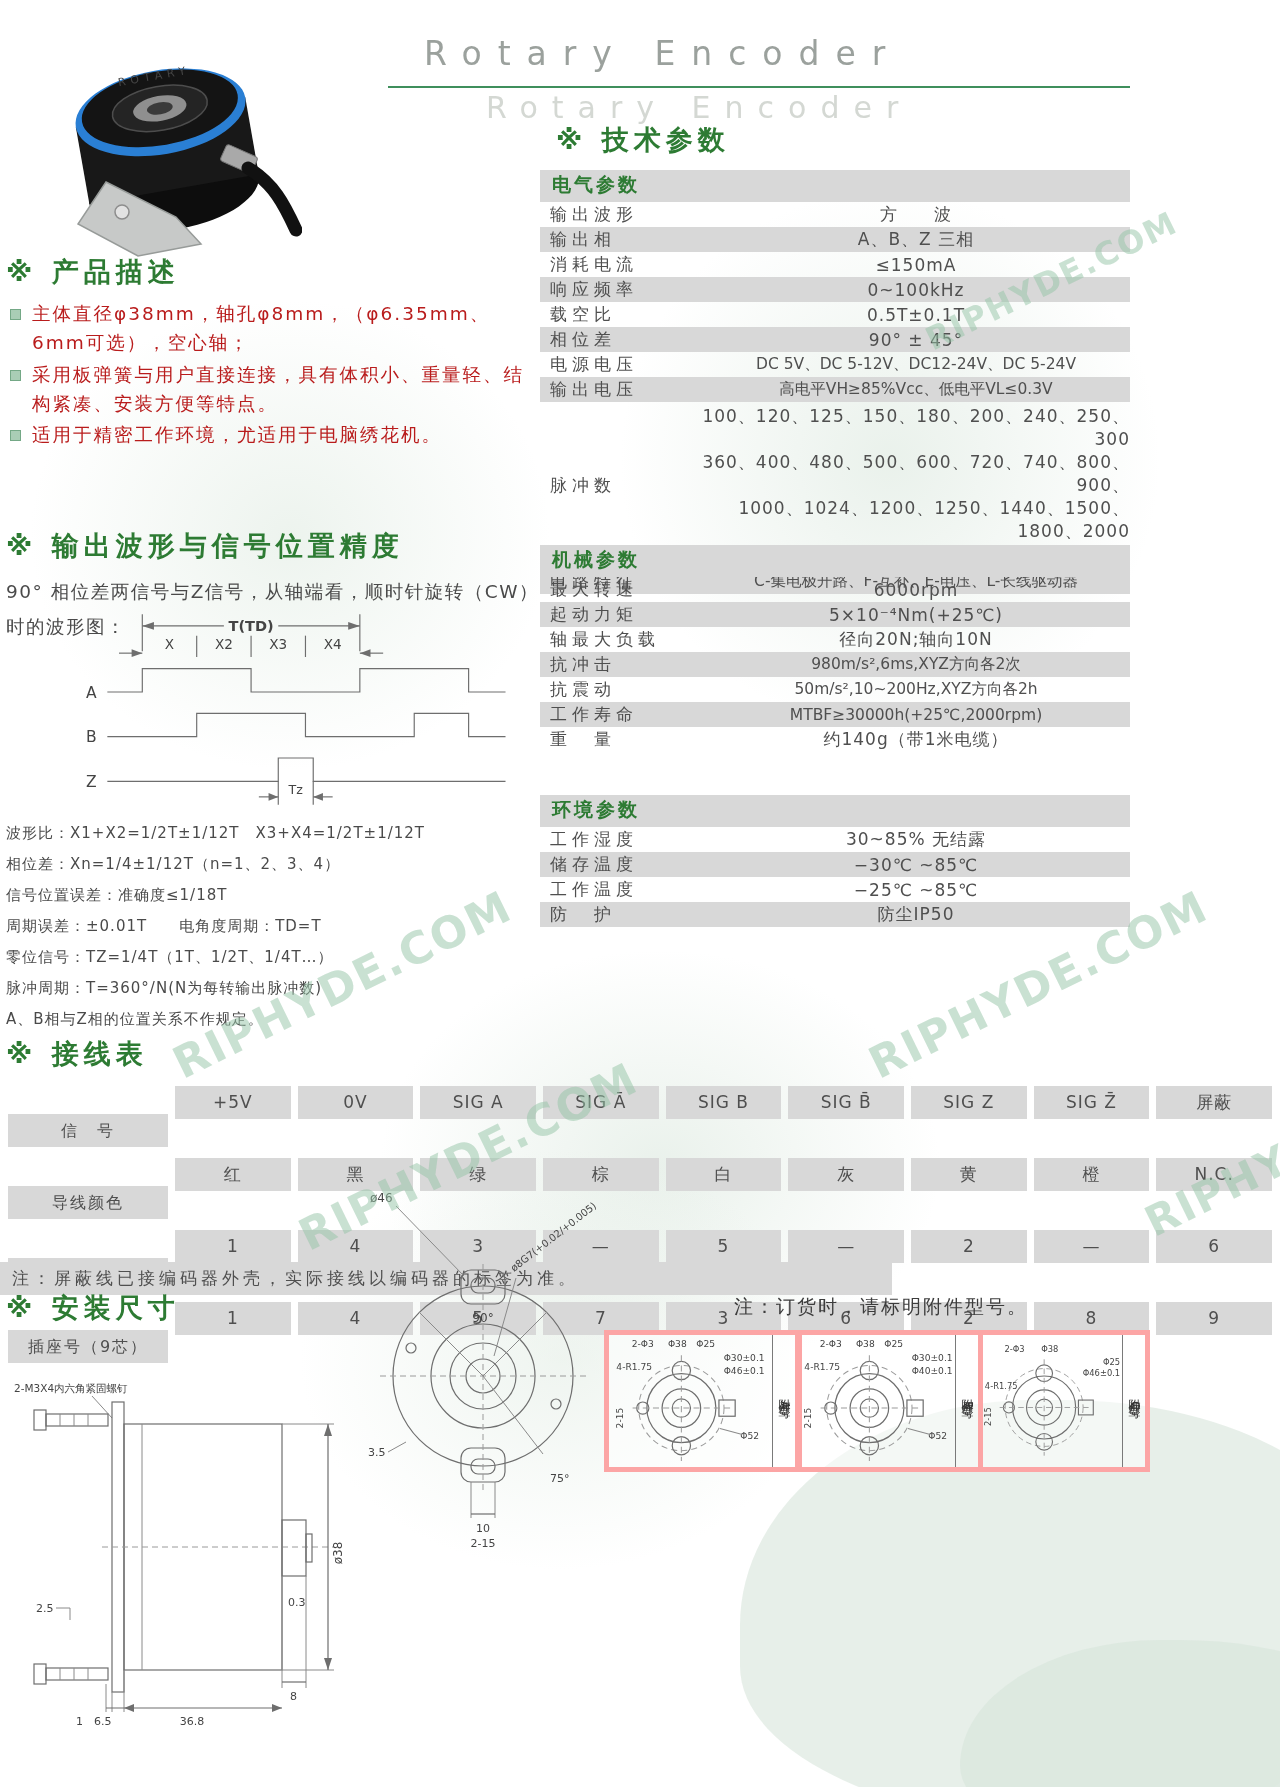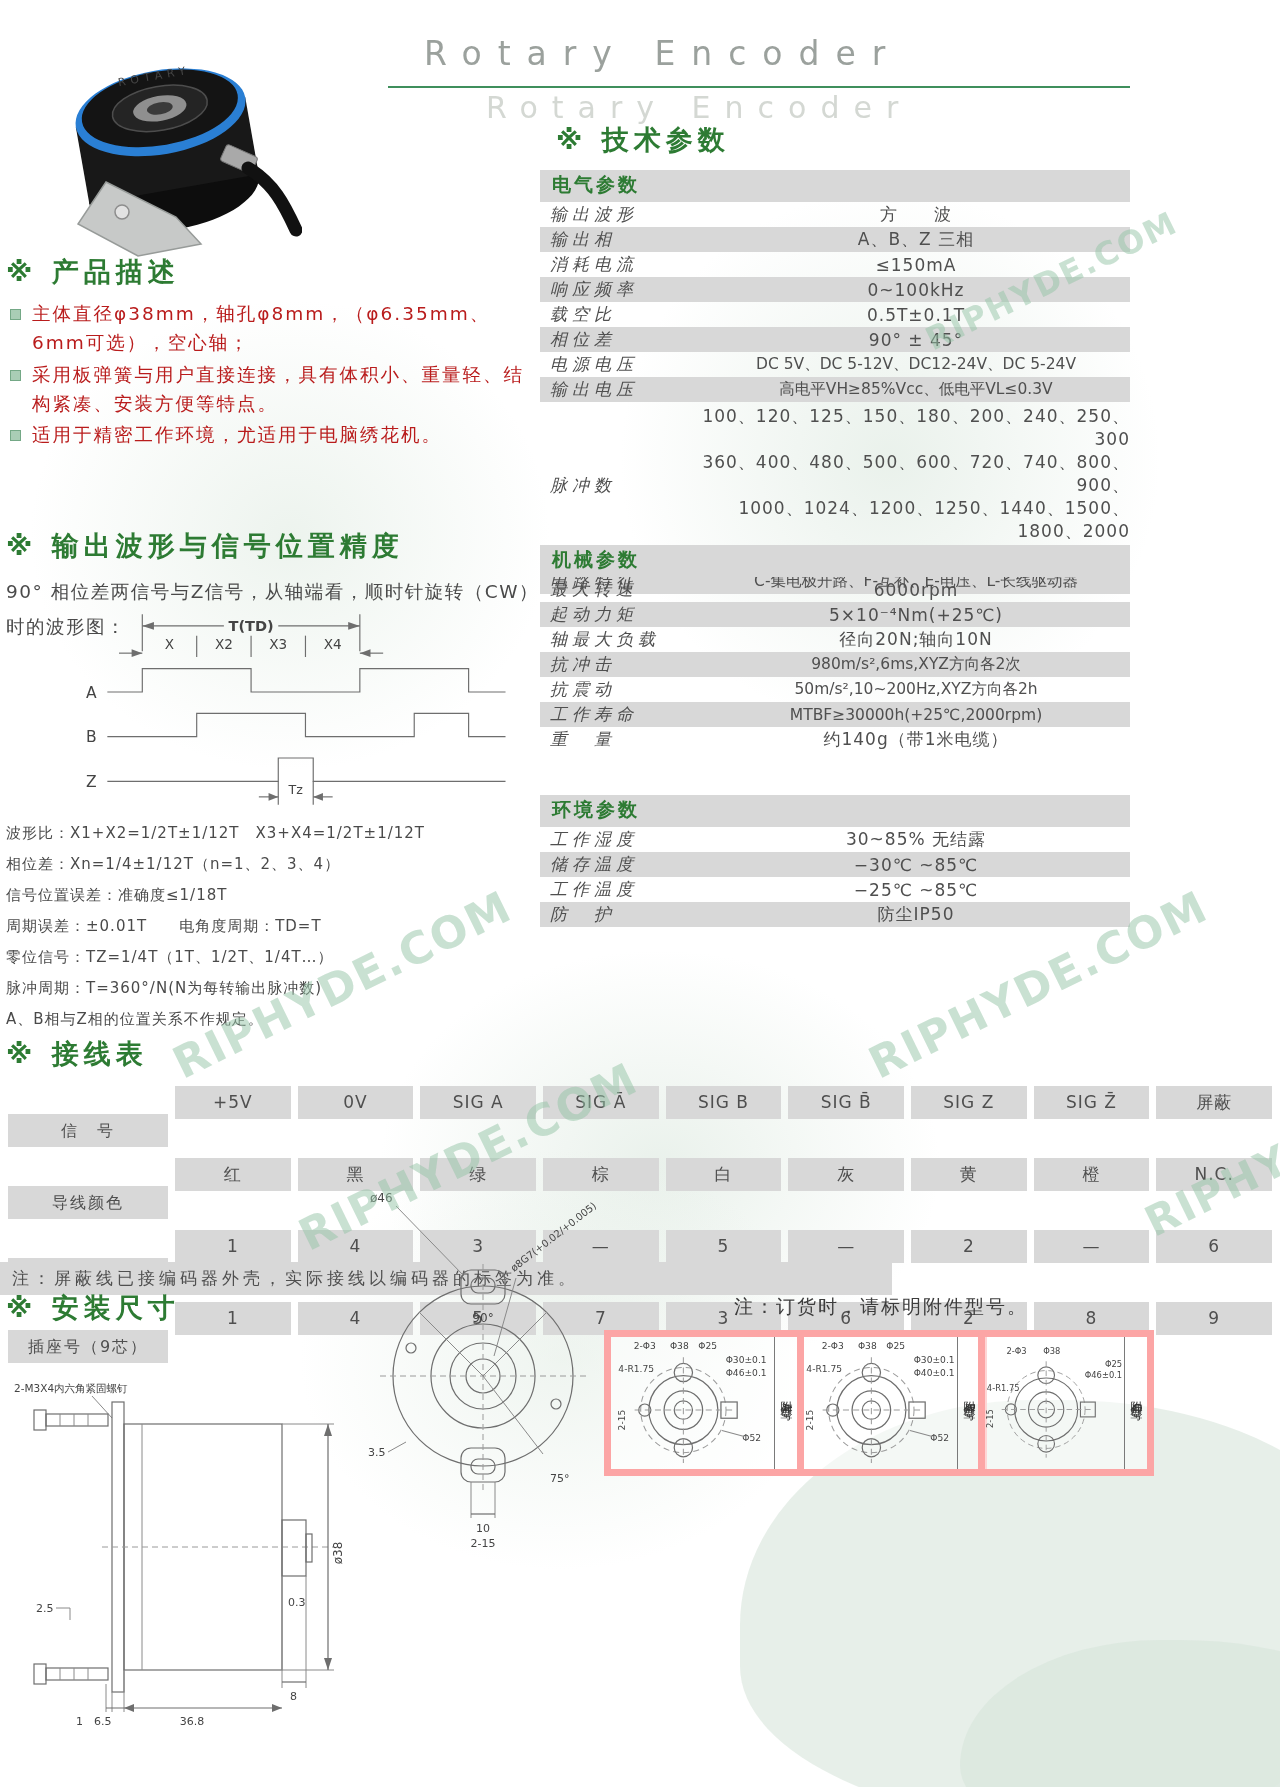--- a/index.html
+++ b/index.html
@@ -30,37 +30,37 @@
   .wf-intro { position:absolute; left:6px; top:574px; width:534px; font-size:18.5px; line-height:1.9; letter-spacing:1.5px; color:#4a4a4a; }
   .wf-svg { position:absolute; left:18px; top:606px; }
   .wf-notes { position:absolute; left:6px; top:818px; width:534px; font-size:15px; color:#4a4a4a; letter-spacing:1px; }
   .wf-notes div { height:31px; line-height:31px; white-space:nowrap; }
 
   
   .ptable { position:absolute; left:540px; width:590px; font-size:17px; color:#4f4f4f; }
   .ptable .thead { height:32px; line-height:28px; background:#d8d8d8; color:#2d7b33; font-weight:bold; font-size:19px; letter-spacing:3px; padding-left:12px; }
   .ptable .row { display:flex; min-height:25px; align-items:center; }
   .ptable .rows .row:nth-child(even) { background:#d8d8d8; }
-  .ptable .lbl { width:152px; padding-left:10px; letter-spacing:5px; flex-shrink:0;font-style:italic; }
+  .ptable .lbl { width:152px; padding-left:10px; letter-spacing:5px; flex-shrink:0; }
   .ptable .val { flex:1; text-align:center; letter-spacing:1px; white-space:nowrap; }
   .ptable .val.long { font-size:15.5px; letter-spacing:0; }
   .ptable .val.val-pre { white-space:pre-line; text-align:right; line-height:23px; padding:3px 0; min-height:89px; }
 
   
   .wtable { position:absolute; left:8px; top:1086px; width:1264px; display:grid;
     grid-template-columns:160px repeat(9,1fr); column-gap:7px; row-gap:11px; }
   .wcell { background:#d8d8d8; height:33px; line-height:33px; text-align:center; font-size:17px; color:#4f4f4f; letter-spacing:1px; white-space:nowrap; }
   .wcell.wlab { letter-spacing:2px; font-size:16px;margin-top:28px; }
   .wnote { position:absolute; left:0; top:1262px; width:880px; height:33px; background:#d8d8d8;
     line-height:33px; padding-left:12px; font-size:17px; letter-spacing:4px; color:#4f4f4f; white-space:nowrap; }
 
   
   .order-note { position:absolute; left:734px; top:1294px; font-size:19px; color:#3c3c3c; letter-spacing:2px; }
   .drawing { position:absolute; }
-  .acc { position:absolute; top:1330px; height:132px; border:7px solid #fca5a5; display:flex; background:rgba(255,255,255,0.55); }
+  .acc { position:absolute; top:1330px; height:132px; border:5px solid #fca5a5; display:flex; background:rgba(255,255,255,0.55); }
   .acc svg { flex:1; height:100%; }
   .acc-strip { width:22px; border-left:1px solid #7a7a7a; display:flex; align-items:center; justify-content:center; }
   .vtext { writing-mode:vertical-rl; font-size:12px; color:#333; letter-spacing:3px; white-space:nowrap; }
 
   svg text { font-family:"DejaVu Sans","Liberation Sans",sans-serif; fill:#444; }
   .dline { stroke:#6e6e6e; stroke-width:1.2; fill:none; }
   .thin  { stroke:#8a8a8a; stroke-width:1; fill:none; }
   .dash  { stroke:#9a9a9a; stroke-width:1; fill:none; stroke-dasharray:6 4; }
 </style>
 </head>

